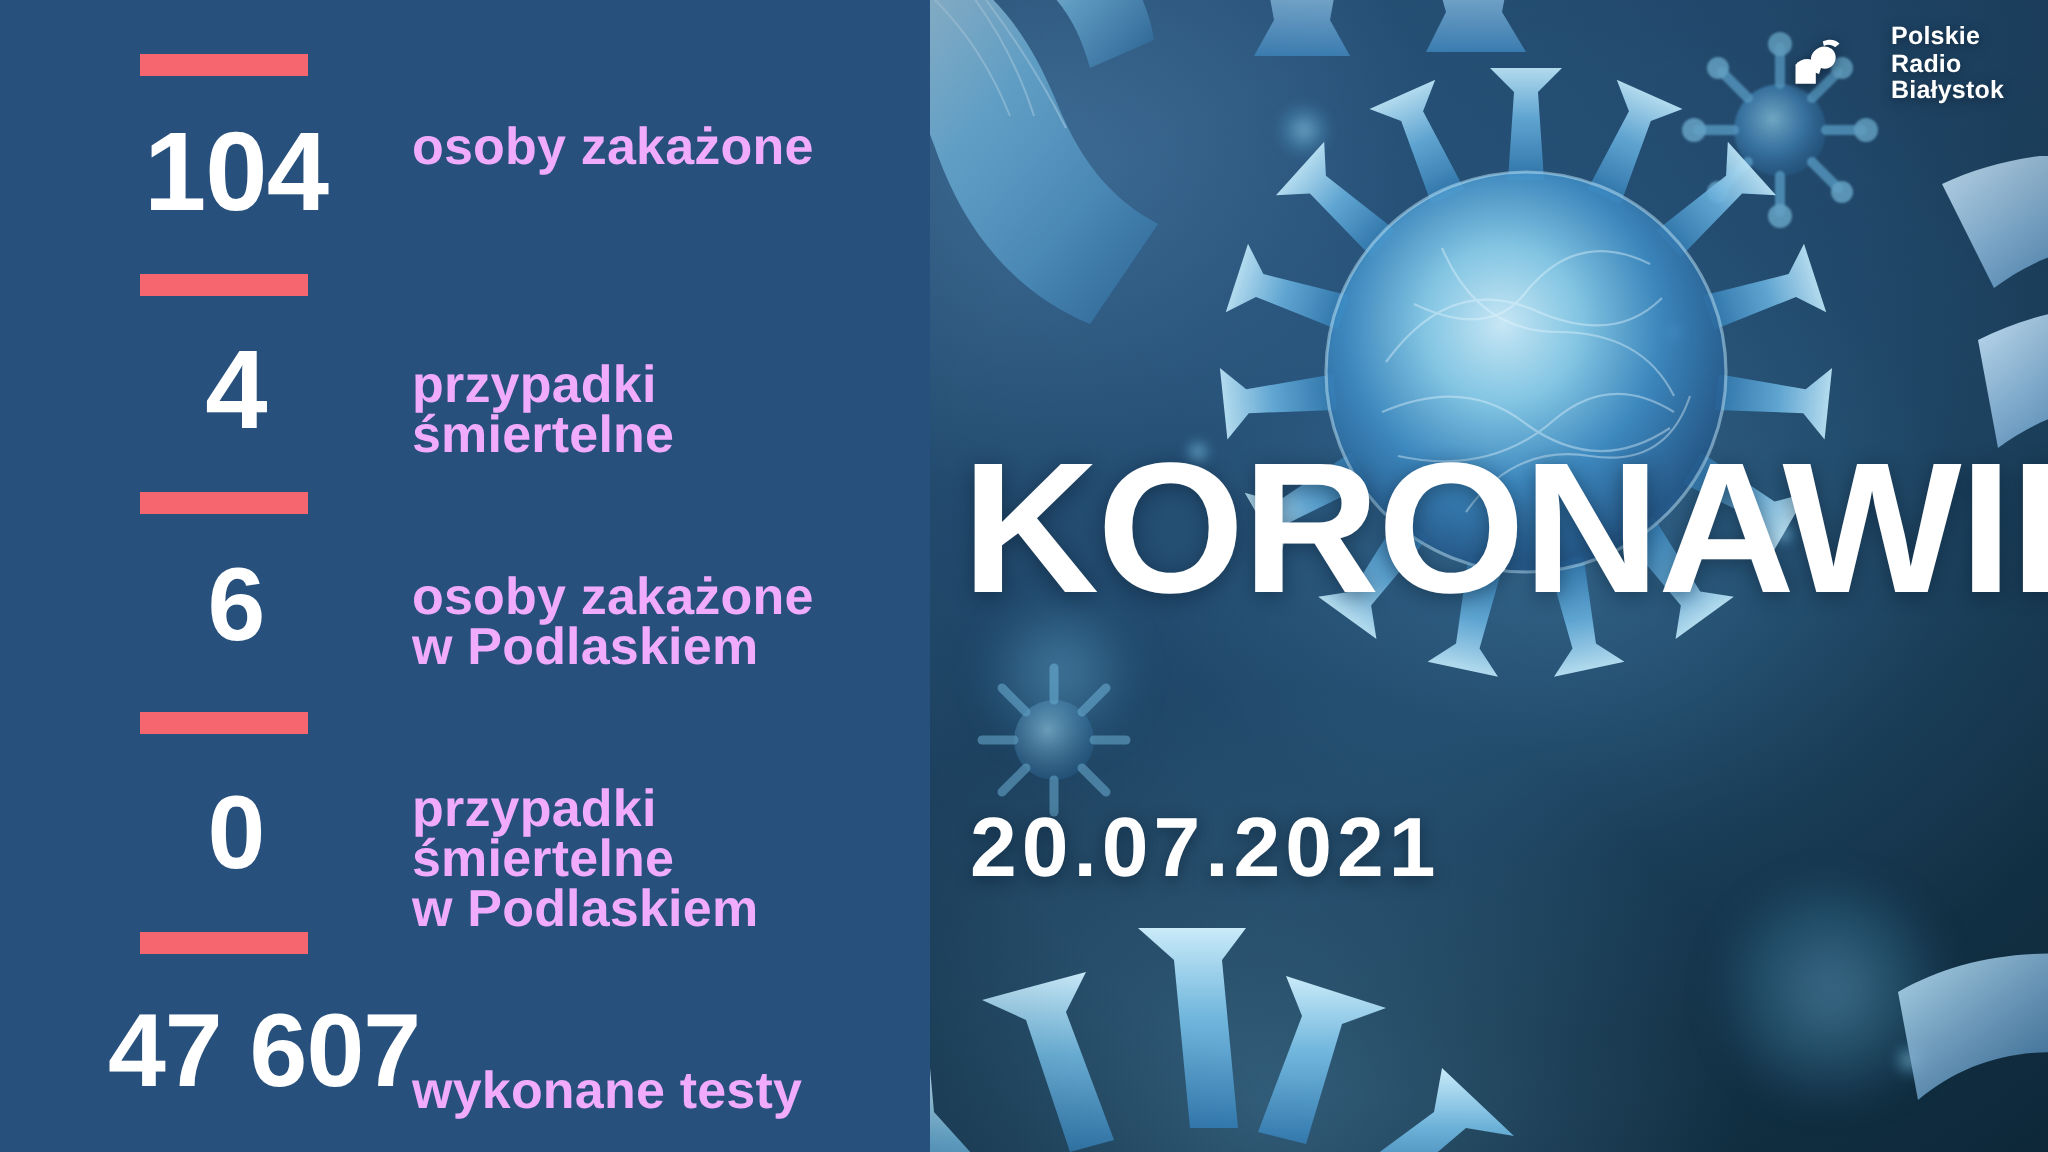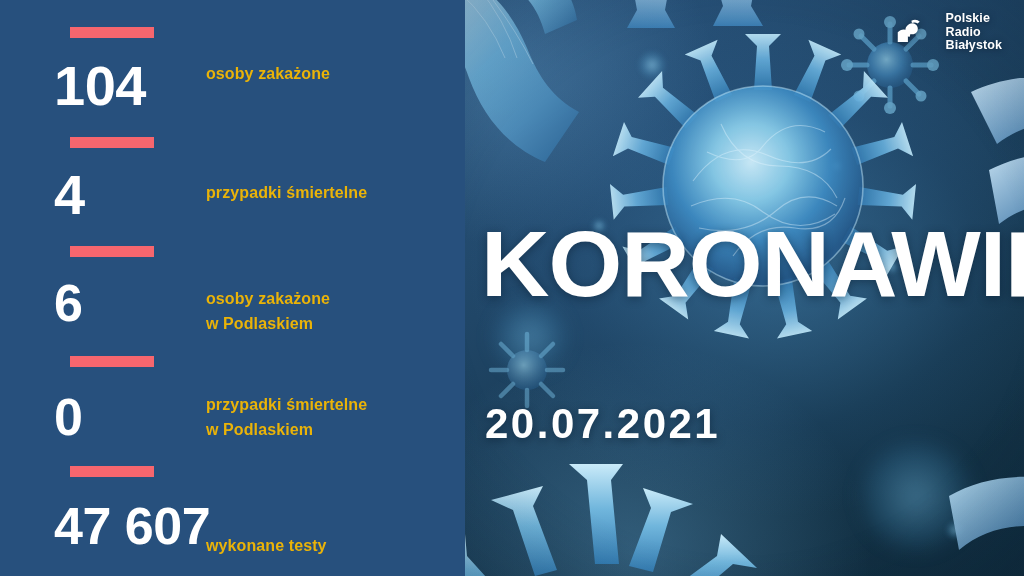--- a/index.html
+++ b/index.html
@@ -41,28 +41,29 @@
     background: #f6666e;
   }
 
   .stat-number {
     position: absolute;
     color: #ffffff;
     font-weight: 700;
     letter-spacing: -0.5px;
     line-height: 1;
     white-space: nowrap;
+    text-align: center;
   }
 
   .stat-label {
     position: absolute;
     left: 206px;
-    color: #eab308;
-    font-weight: 700;
-    font-size: 16px;
+    color: #f0abfc;
+    font-weight: 700;
+    font-size: 26px;
     line-height: 25px;
     letter-spacing: 0.1px;
     white-space: pre-line;
   }
 
   
   .right-panel {
     position: absolute;
     left: 465px; top: 0;
     width: 559px;

